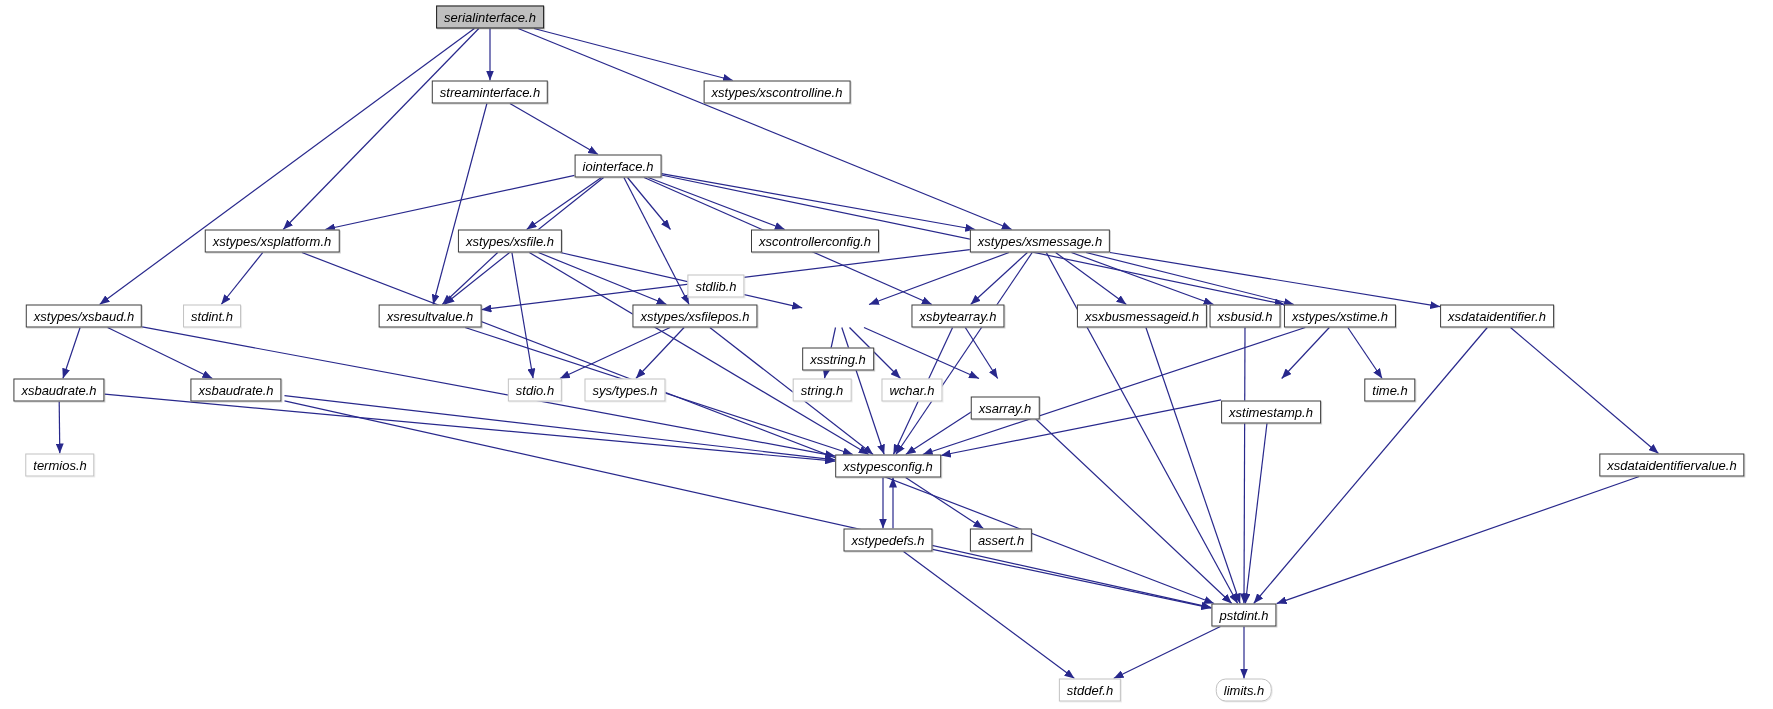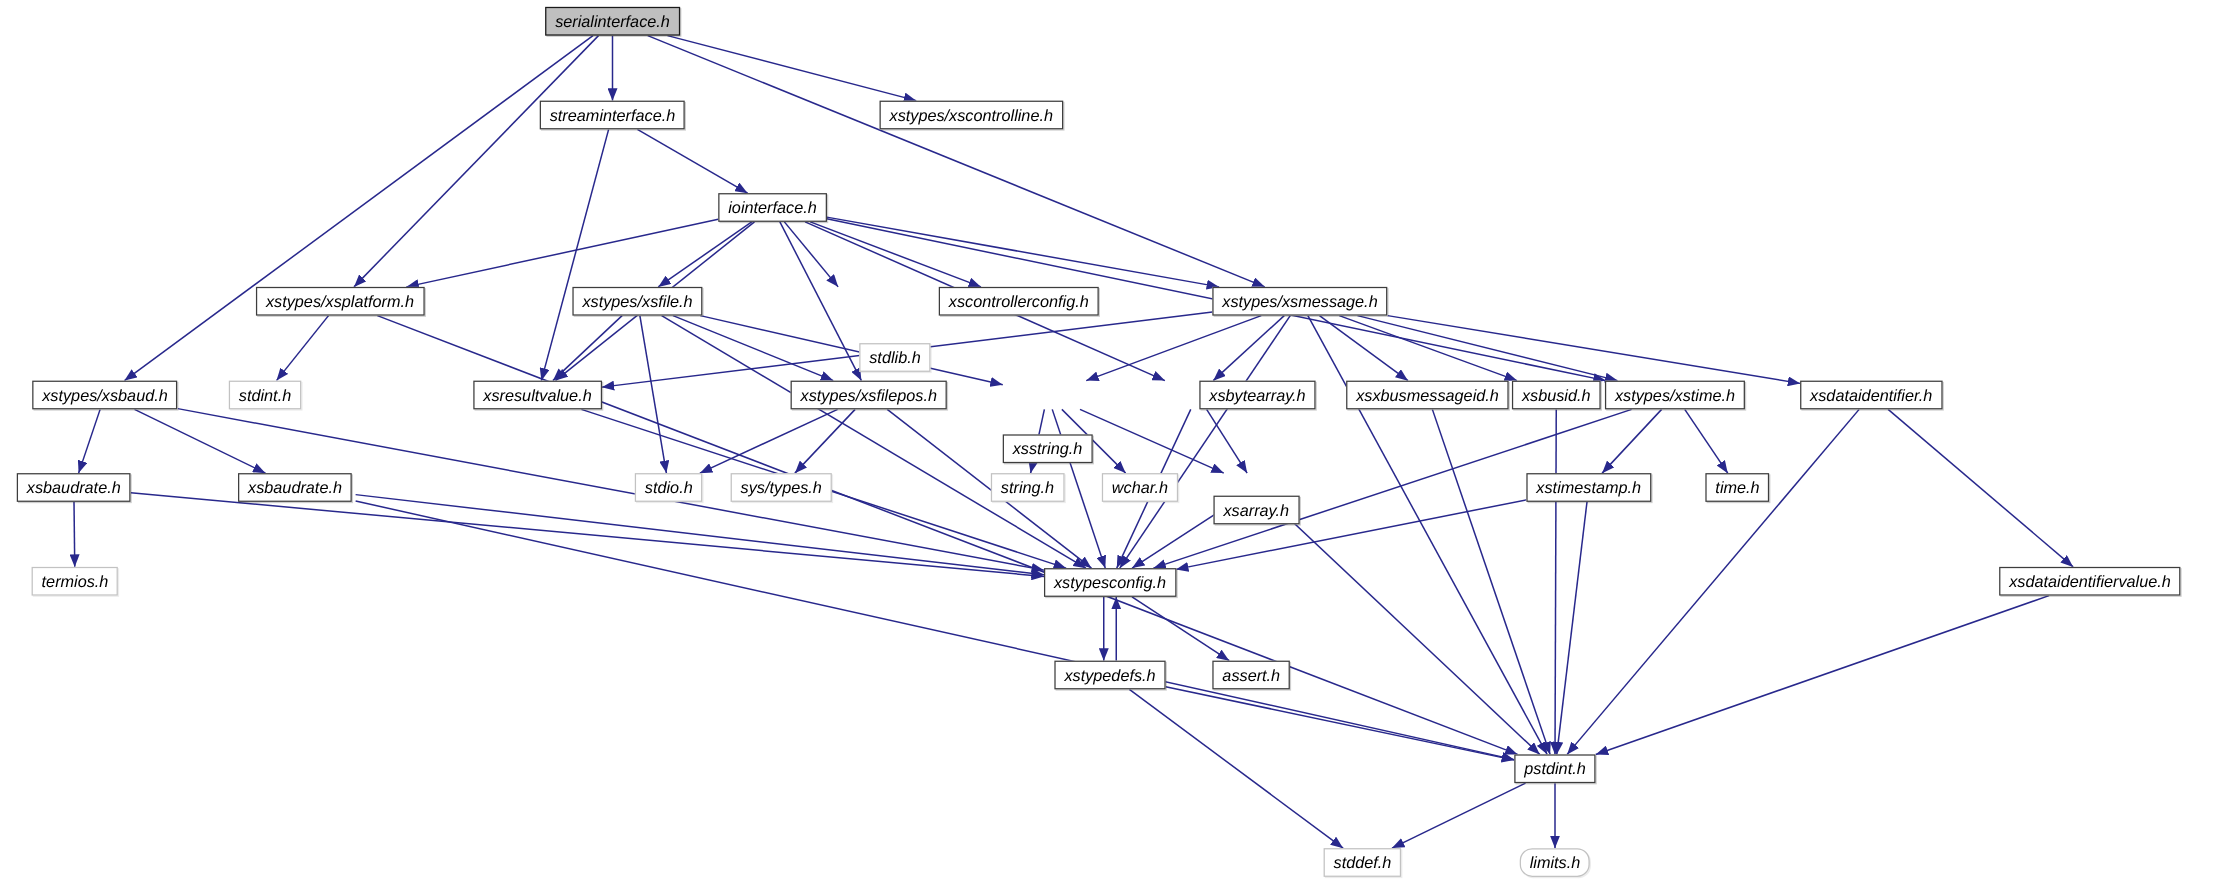--- a/index.html
+++ b/index.html
@@ -130,33 +130,33 @@
     <div class="node" style="left: 272px; top: 241px;">xstypes/xsplatform.h</div>
     <div class="node" style="left: 510px; top: 241px;">xstypes/xsfile.h</div>
     <div class="node external" style="left: 716px; top: 241px; margin-top: 45px;">stdlib.h</div>
     <div class="node" style="left: 815px; top: 241px;">xscontrollerconfig.h</div>
     <div class="node" style="left: 1040px; top: 241px;">xstypes/xsmessage.h</div>
     <div class="node" style="left: 84px; top: 316px;">xstypes/xsbaud.h</div>
     <div class="node external" style="left: 212px; top: 316px;">stdint.h</div>
     <div class="node" style="left: 430px; top: 316px;">xsresultvalue.h</div>
     <div class="node" style="left: 695px; top: 316px;">xstypes/xsfilepos.h</div>
     <div class="node" style="left: 838px; top: 316px; margin-top: 43px;">xsstring.h</div>
-    <div class="node" style="left: 1006px; top: 316px;">xsbytearray.h</div>
+    <div class="node" style="left: 958px; top: 316px;">xsbytearray.h</div>
     <div class="node" style="left: 1142px; top: 316px;">xsxbusmessageid.h</div>
     <div class="node" style="left: 1245px; top: 316px;">xsbusid.h</div>
     <div class="node" style="left: 1340px; top: 316px;">xstypes/xstime.h</div>
     <div class="node" style="left: 1497px; top: 316px;">xsdataidentifier.h</div>
     <div class="node" style="left: 59px; top: 390px;">xsbaudrate.h</div>
     <div class="node" style="left: 236px; top: 390px;">xsbaudrate.h</div>
     <div class="node external" style="left: 535px; top: 390px;">stdio.h</div>
     <div class="node external" style="left: 625px; top: 390px;">sys/types.h</div>
     <div class="node external" style="left: 822px; top: 390px;">string.h</div>
     <div class="node external" style="left: 912px; top: 390px;">wchar.h</div>
     <div class="node" style="left: 1005px; top: 408px;">xsarray.h</div>
-    <div class="node" style="left: 1271px; top: 390px;">xstimestamp.h</div>
+    <div class="node" style="left: 1271px; top: 412px;">xstimestamp.h</div>
     <div class="node" style="left: 1390px; top: 390px;">time.h</div>
     <div class="node external" style="left: 60px; top: 465px;">termios.h</div>
     <div class="node" style="left: 888px; top: 466px;">xstypesconfig.h</div>
     <div class="node" style="left: 1672px; top: 465px;">xsdataidentifiervalue.h</div>
     <div class="node" style="left: 888px; top: 540px;">xstypedefs.h</div>
     <div class="node" style="left: 1001px; top: 540px;">assert.h</div>
     <div class="node" style="left: 1244px; top: 615px;">pstdint.h</div>
     <div class="node external" style="left: 1090px; top: 690px;">stddef.h</div>
     <div class="node external" style="left: 1244px; top: 690px; border-radius: 10px;">limits.h</div>
   </div>

